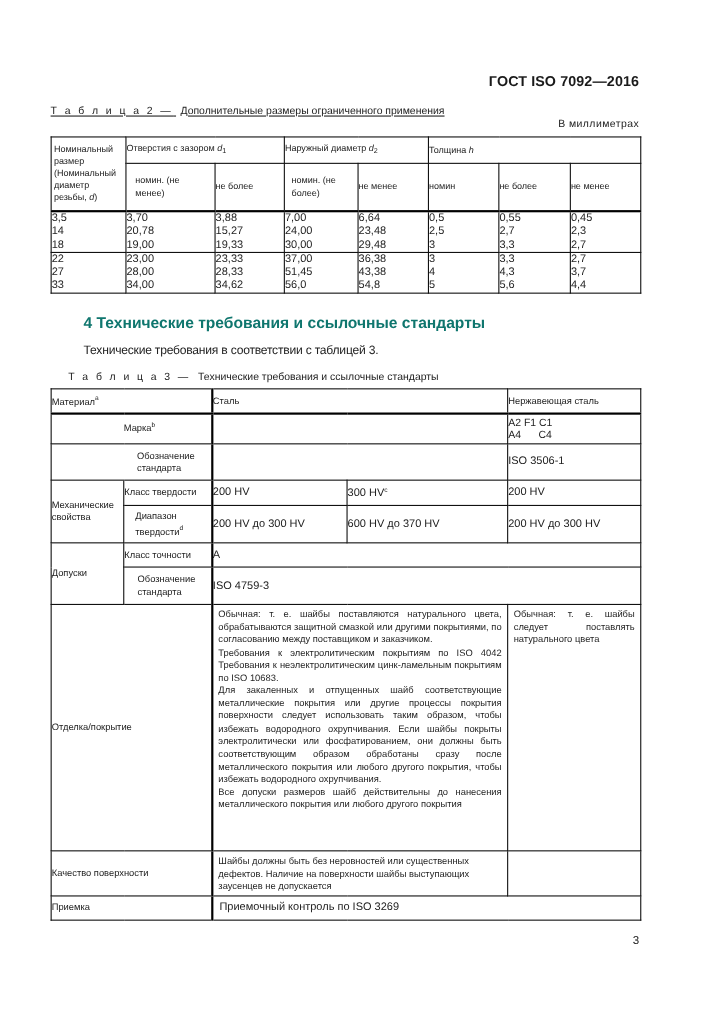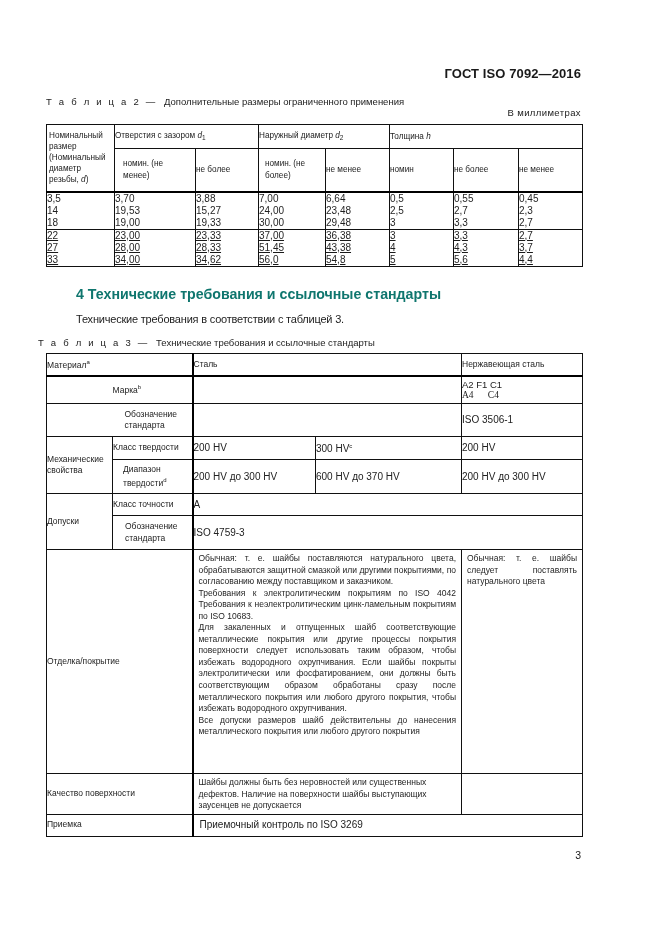--- a/index.html
+++ b/index.html
@@ -26,21 +26,21 @@
   .txt { text-align:justify; vertical-align:top; padding:3px 5px 2px 5px; font-size:10px; line-height:11.55px; color:#1e1e1e; hyphens:manual; }
   .txt p { margin:0; }
   .txt .last { text-align-last:justify; }
   .page-num { right:80px; top:849px; font-size:10.5px; }
 </style>
 </head>
 <body>
 
 <div class="abs doc-id">ГОСТ ISO 7092—2016</div>
 
-<div class="abs caption" style="left:46px; top:96px;">
+<div class="abs caption" style="left:46px; top:96px;text-decoration:underline;">
   <span class="spaced">Т а б л и ц а  2 —</span>
   <span style="margin-left:4px;">Дополнительные размеры ограниченного применения</span>
 </div>
 <div class="abs unit">В миллиметрах</div>
 
 <table class="t2" style="left:46px; top:124px; width:536px;">
   <colgroup>
     <col style="width:68px">
       <col style="width:81px">
       <col style="width:63px">
@@ -79,21 +79,21 @@
     <td>не менее</td>
   </tr>
   <tr class="data" style="height:37px;">
     <td>
           <div>3,5</div>
           <div>14</div>
           <div>18</div>
         </td>
     <td>
           <div>3,70</div>
-          <div>19,53</div>
+          <div>20,78</div>
           <div>19,00</div>
         </td>
     <td>
           <div>3,88</div>
           <div>15,27</div>
           <div>19,33</div>
         </td>
     <td>
           <div>7,00</div>
           <div>24,00</div>
@@ -113,21 +113,21 @@
           <div>0,55</div>
           <div>2,7</div>
           <div>3,3</div>
         </td>
     <td>
           <div>0,45</div>
           <div>2,3</div>
           <div>2,7</div>
         </td>
   </tr>
-  <tr class="data" style="height:37px;text-decoration:underline;">
+  <tr class="data" style="height:37px;">
     <td>
           <div>22</div>
           <div>27</div>
           <div>33</div>
         </td>
     <td>
           <div>23,00</div>
           <div>28,00</div>
           <div>34,00</div>
         </td>
@@ -161,21 +161,21 @@
           <div>3,7</div>
           <div>4,4</div>
         </td>
   </tr>
 </tbody>
   </table>
 
 <div class="abs section-title">4  Технические требования и ссылочные стандарты</div>
 <div class="abs intro">Технические требования в соответствии с таблицей 3.</div>
 
-<div class="abs caption" style="left:38px; top:337px;">
+<div class="abs caption" style="left:62px; top:337px;">
   <span class="spaced">Т а б л и ц а  3 —</span>
   <span style="margin-left:4px;">Технические требования и ссылочные стандарты</span>
 </div>
 
 <table class="t3" style="left:46px; top:353px; width:536px;">
   <colgroup>
     <col style="width:66px">
       <col style="width:80px">
       <col style="width:123px">
       <col style="width:146px">
@@ -186,21 +186,21 @@
     <td colspan="2"><span>Материал</span><sup>a</sup></td>
     <td colspan="2" class="tl">Сталь</td>
     <td>Нержавеющая сталь</td>
   </tr>
   <tr style="height:28px;">
     <td style="border-right:none;"></td>
     <td style="border-left:none; vertical-align:top; padding-top:5px;"><span>Марка</span><sup>b</sup></td>
     <td colspan="2" class="tl"></td>
     <td class="val" style="font-size:9.5px; line-height:11px;">
       <div>A2 F1 C1</div>
-      <div style="white-space:pre;font-family:Liberation Serif, serif;">A4      C4</div>
+      <div style="white-space:pre;">A4      C4</div>
     </td>
   </tr>
   <tr style="height:33px;">
     <td style="border-right:none;"></td>
     <td style="border-left:none; padding:0 12px;">Обозначение стандарта</td>
     <td colspan="2" class="tl"></td>
     <td class="val">ISO 3506-1</td>
   </tr>
   <tr style="height:23px;">
     <td rowspan="2">Механические свойства</td>

